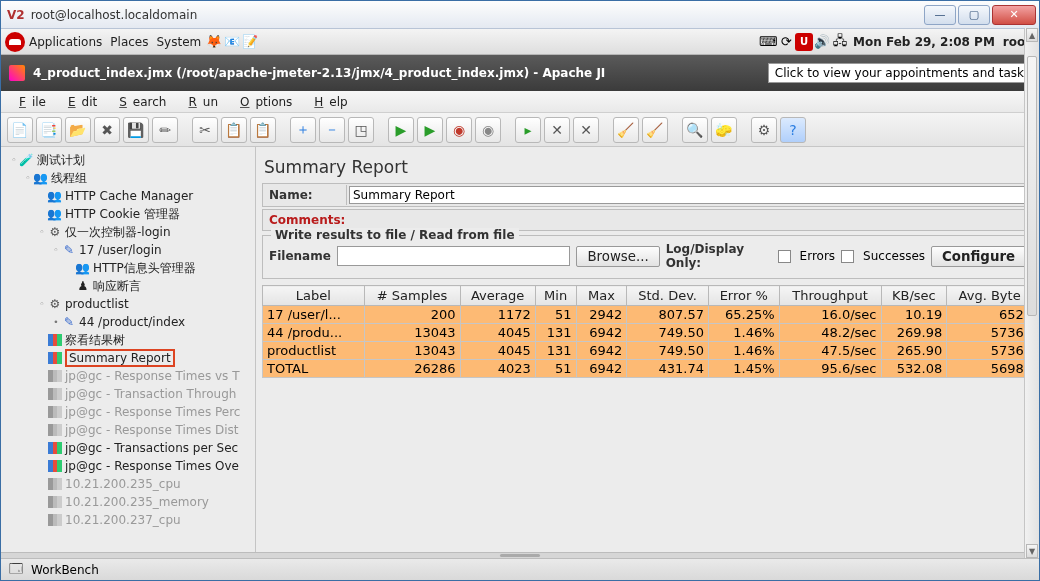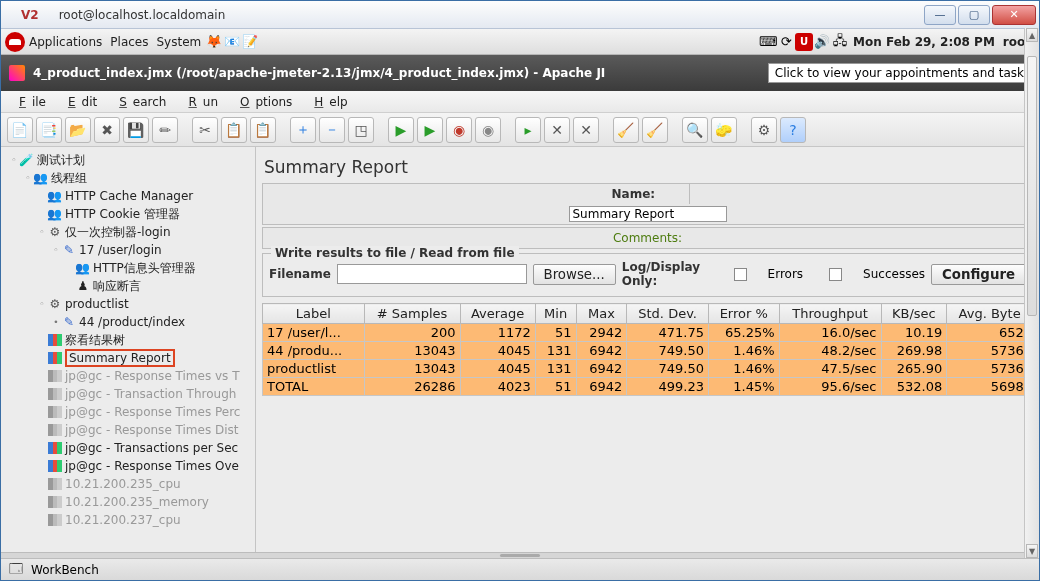--- a/index.html
+++ b/index.html
@@ -1,21 +1,21 @@
 <!DOCTYPE html>
 <html><head>
 <meta charset="utf-8">
 <style>
 * { box-sizing: border-box; margin: 0; padding: 0; font-family: "DejaVu Sans", Arial, sans-serif; }
 body { background: #e8e8e8; font-size: 12px; overflow: hidden; }
 
 .win-outer { width: 1040px; height: 581px; border: 1px solid #3a6ea5; background: #ebebeb; display: flex; flex-direction: column; }
 
 .titlebar { height: 28px; background: linear-gradient(#fdfdfd,#e4e9f1); display: flex; align-items: center; border-bottom: 1px solid #b8c4d6; }
-.titlebar .vnc { padding: 0 20px; color: #b03030; font-weight: bold; text-align: center; }
+.titlebar .vnc { padding: 0 6px; color: #b03030; font-weight: bold; text-align: center; }
 .titlebar .title { flex: 1; color: #333; }
 .winbtns { display: flex; gap: 2px; margin-right: 3px; }
 .winbtn { width: 32px; height: 20px; background: linear-gradient(#f5f8fc,#d3deed); border: 1px solid #8ea5c6; border-radius: 3px; display: flex; align-items: center; justify-content: center; font-size: 11px; color: #2b4a73; }
 .winbtn.close { background: linear-gradient(#f3a3a3,#d14e44); border-color: #a33; color: #fff; font-weight: bold; width: 44px; }
 
 .gnomebar { height: 26px; background: linear-gradient(#f4f4f4,#dedede); border-bottom: 1px solid #b5b5b5; display: flex; align-items: center; padding: 0 4px; gap: 0; }
 .gnomebar .rh { width: 20px; height: 20px; background: #c00; border-radius: 50%; position: relative; }
 .gnomebar .rh::after { content:""; position:absolute; left:4px; top:7px; width:12px; height:6px; background:#fff; border-radius:3px 3px 0 0; }
 .gnomebar .menu { color: #222; padding: 0 4px; }
 .gnomebar .spacer { flex:1; }
@@ -42,32 +42,32 @@
 .ind0 { padding-left: 8px; } .ind1 { padding-left: 22px; } .ind2 { padding-left: 36px; } .ind3 { padding-left: 50px; } .ind4 { padding-left: 64px; }
 .disabled { color:#999; }
 .selbox { border:2px solid #d42; padding:0 2px; }
 .beaker { color:#888; } .people { color:#c60; } .gear { color:#555; }
 .blue { color:#36c; }
 .chart { width:14px; height:12px; background:linear-gradient(90deg,#3a7bd5 33%,#e74c3c 33% 66%,#2ecc71 66%); }
 .greychart { width:14px; height:12px; background:linear-gradient(90deg,#999 33%,#bbb 33% 66%,#ccc 66%); }
 
 .right { flex:1; display:flex; flex-direction:column; background:#ececec; padding:6px 6px 4px; overflow:hidden; }
 .rtitle { font-size:17px; color:#333; padding:4px 2px 6px; }
-.formrow { display:flex; align-items:center; border:1px solid #bdbdbd; background:#e8e8e8; margin-bottom:2px;flex-direction:column; }
+.formrow { display:flex; align-items:center; border:1px solid #bdbdbd; background:#e8e8e8; margin-bottom:2px; }
 .formrow .lbl { width:84px; padding:3px 6px; font-weight:bold; color:#333; border-right:1px solid #bdbdbd; }
 .formrow input[type=text] { flex:1; border:1px solid #999; height:18px; padding:0 3px; font-size:12px; margin:2px; background:#fff; }
-.formrow .full { flex:1; padding:3px 6px; font-weight:normal; color:#4d7c0f; }
+.formrow .full { flex:1; padding:3px 6px; font-weight:bold; color:#b91c1c; }
 
 .fieldset { border:1px solid #bdbdbd; padding:6px 6px 8px; margin: 2px 0 6px; position:relative; }
 .fieldset .legend { position:absolute; top:-8px; left:8px; background:#ececec; padding:0 4px; font-weight:bold; color:#333; }
 .fsrow { display:flex; align-items:center; gap:6px; }
 .fsrow .flabel { font-weight:bold; color:#333; }
 .fsrow input[type=text] { width:260px; border:1px solid #999; height:20px; background:#fff; }
 .btn { border:1px solid #999; background:linear-gradient(#fdfdfd,#e2e2e2); padding:2px 10px; border-radius:2px; color:#222; }
-.chk { display:flex; align-items:flex-end; gap:21px;margin-left:20px; }
+.chk { display:flex; align-items:flex-end; gap:9px; }
 .chk .box { width:13px; height:13px; border:1px solid #888; background:#fff; }
 
 table.grid { width:100%; border-collapse:collapse; font-size:13px; background:#fdba74; }
 table.grid th { background:linear-gradient(#f5f5f5,#e4e4e4); border:1px solid #b8b8b8; padding:2px 4px; font-weight:normal; color:#222; text-align:center; }
 table.grid td { border:1px solid #c6c6c6; padding:1px 4px; text-align:right; }
 table.grid td.lft { text-align:left; }
 
 .bottombar { height: 22px; background: linear-gradient(#eaeaea,#d9d9d9); border-top:1px solid #bcbcbc; display:flex; align-items:center; padding:0 6px; gap:6px; }
 .splitter { height:6px; background:#d6d6d6; border-top:1px solid #bcbcbc; display:flex; justify-content:center; align-items:center; }
 .splitter .grip { width:40px; height:3px; background:#aaa; border-radius:2px; }
@@ -333,21 +333,21 @@
           <th>Avg. Byte</th>
         </tr>
           </thead>
         <tbody id="tbody">
             <tr>
               <td class="lft">17 /user/l...</td>
               <td>200</td>
               <td>1172</td>
               <td>51</td>
               <td>2942</td>
-              <td>471.75</td>
+              <td>807.57</td>
               <td>65.25%</td>
               <td>16.0/sec</td>
               <td>10.19</td>
               <td>652.</td>
             </tr>
             <tr>
               <td class="lft">44 /produ...</td>
               <td>13043</td>
               <td>4045</td>
               <td>131</td>
@@ -369,21 +369,21 @@
               <td>47.5/sec</td>
               <td>265.90</td>
               <td>5736.</td>
             </tr>
             <tr>
               <td class="lft">TOTAL</td>
               <td>26286</td>
               <td>4023</td>
               <td>51</td>
               <td>6942</td>
-              <td>499.23</td>
+              <td>431.74</td>
               <td>1.45%</td>
               <td>95.6/sec</td>
               <td>532.08</td>
               <td>5698.</td>
             </tr>
           </tbody>
       </table>
     </div>
   </div>
 

